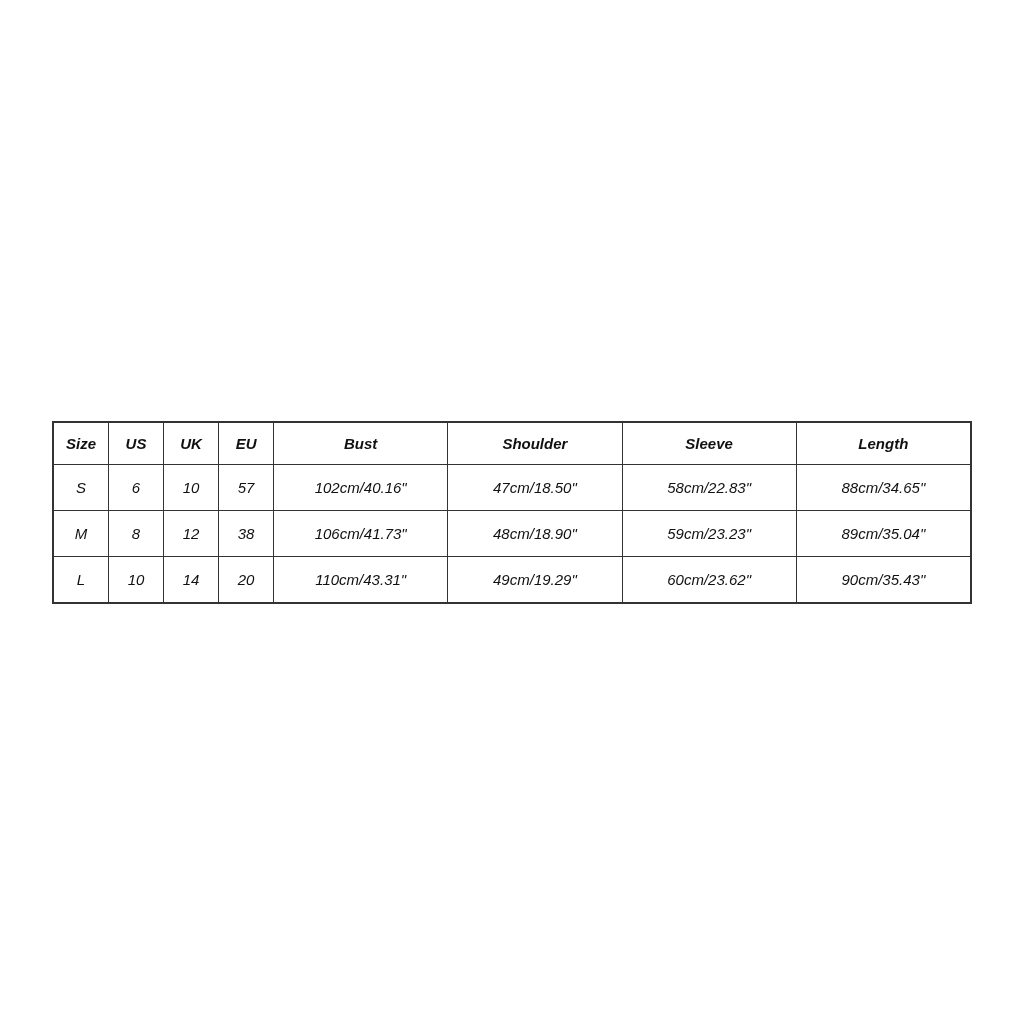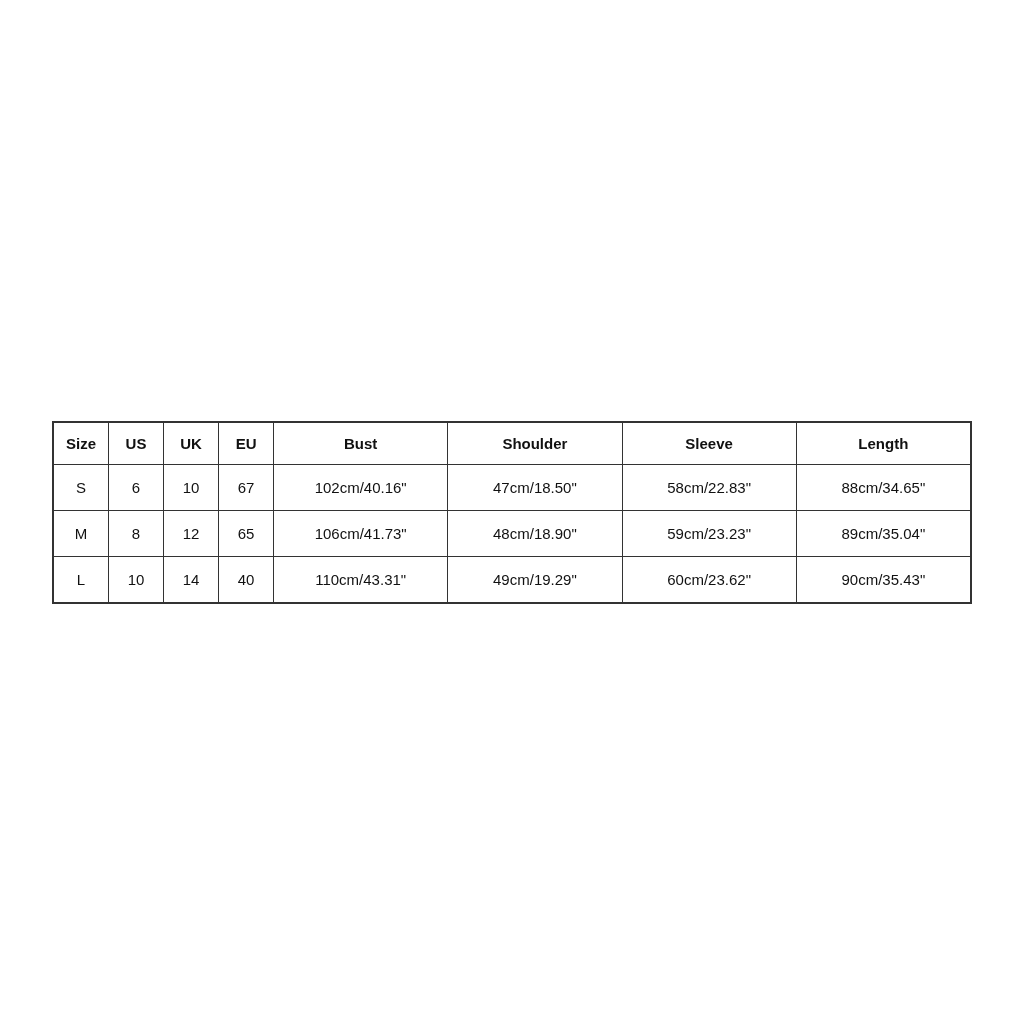--- a/index.html
+++ b/index.html
@@ -21,20 +21,21 @@
     .table-container {
       width: 920px;
       border: 1.5px solid #333;
     }
 
     table {
       width: 100%;
       border-collapse: collapse;
       font-size: 15px;
       color: #111;
+      font-style: italic;
     }
 
     thead tr th {
       border: 1.5px solid #333;
       padding: 12px 8px;
       text-align: center;
       font-weight: bold;
       background-color: #ffffff;
     }
 
@@ -70,41 +71,41 @@
         <th class="col-shoulder">Shoulder</th>
         <th class="col-sleeve">Sleeve</th>
         <th class="col-length">Length</th>
       </tr>
     </thead>
     <tbody id="table-body">
     <tr>
           <td>S</td>
           <td>6</td>
           <td>10</td>
-          <td>67</td>
+          <td>57</td>
           <td>102cm/40.16"</td>
           <td>47cm/18.50"</td>
           <td>58cm/22.83"</td>
           <td>88cm/34.65"</td>
         </tr>
         <tr>
           <td>M</td>
           <td>8</td>
           <td>12</td>
-          <td>65</td>
+          <td>38</td>
           <td>106cm/41.73"</td>
           <td>48cm/18.90"</td>
           <td>59cm/23.23"</td>
           <td>89cm/35.04"</td>
         </tr>
         <tr>
           <td>L</td>
           <td>10</td>
           <td>14</td>
-          <td>40</td>
+          <td>20</td>
           <td>110cm/43.31"</td>
           <td>49cm/19.29"</td>
           <td>60cm/23.62"</td>
           <td>90cm/35.43"</td>
         </tr>
       </tbody>
   </table>
 </div>
 
 </body></html>

